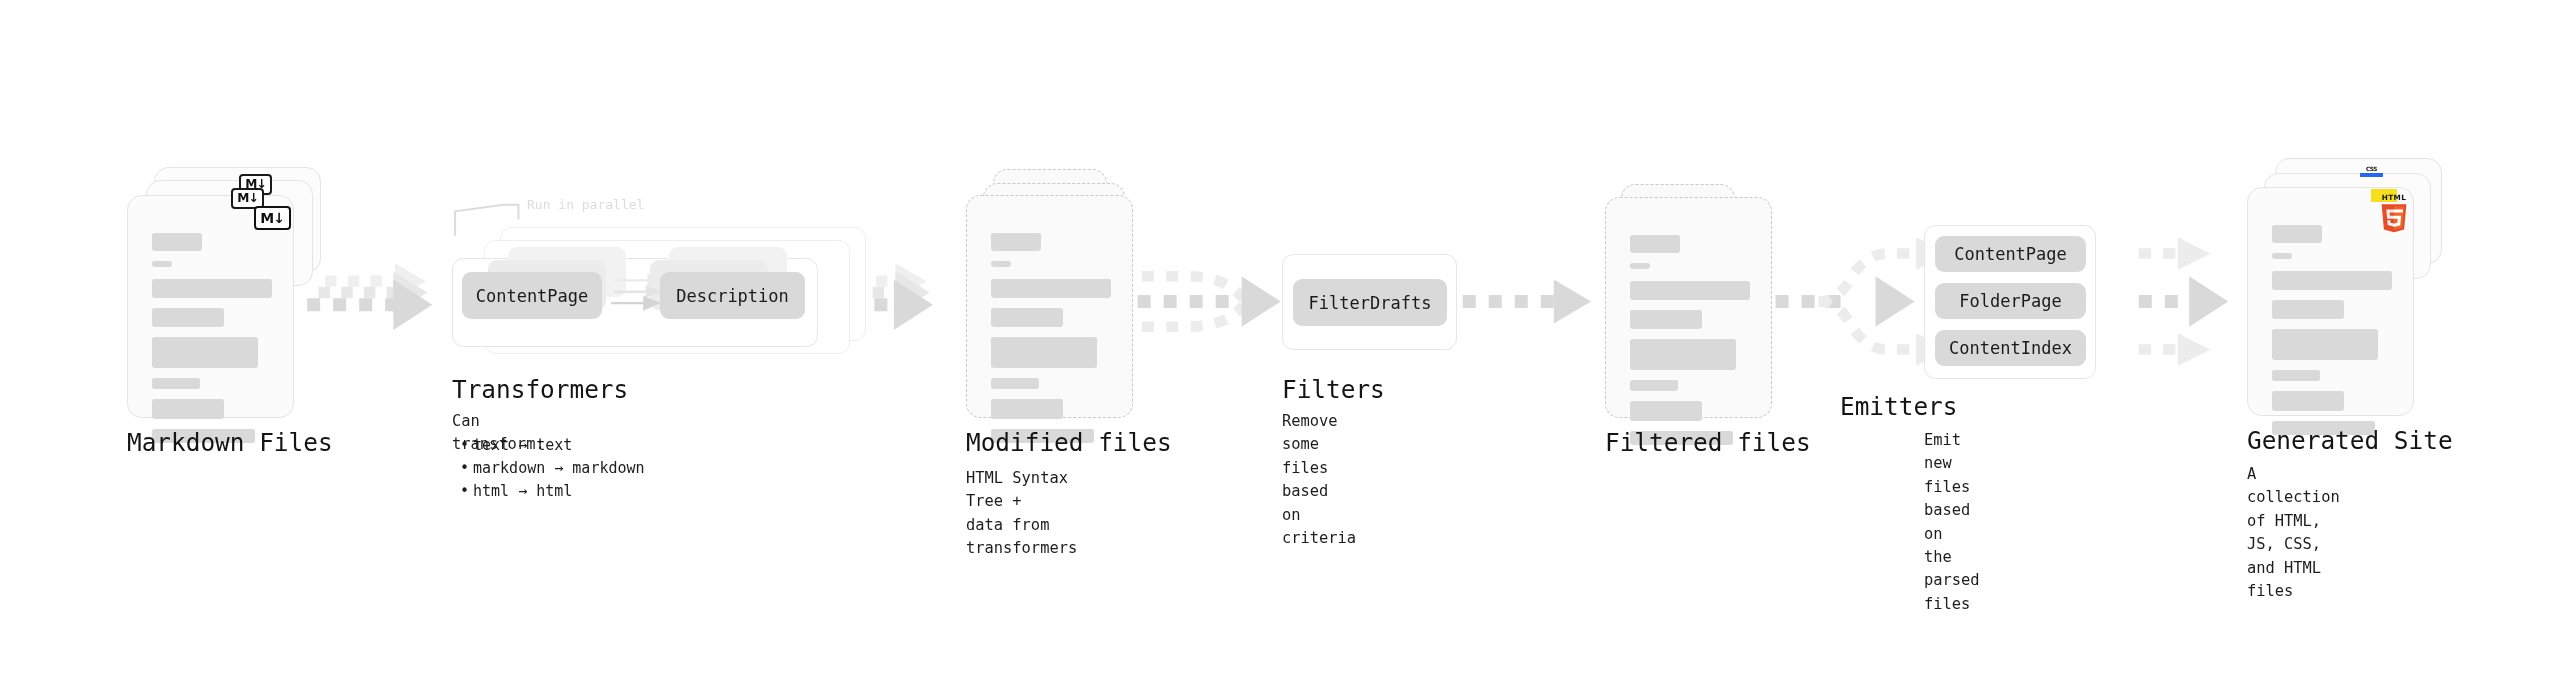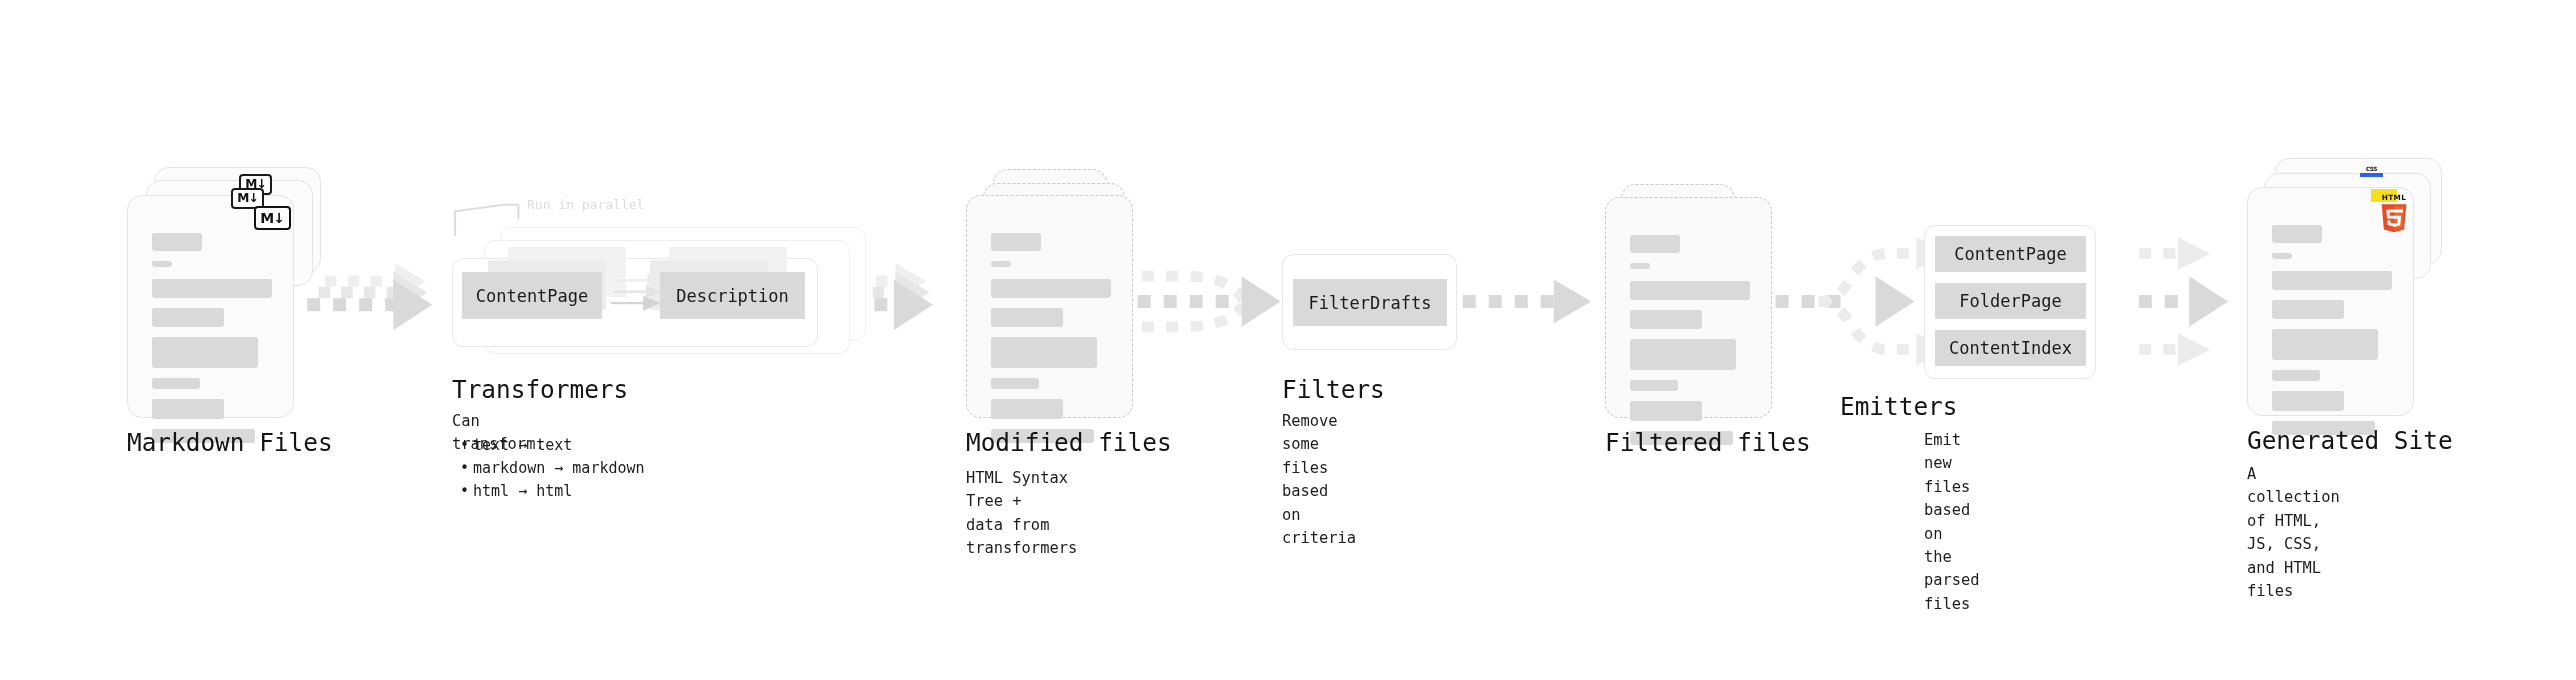--- a/index.html
+++ b/index.html
@@ -49,21 +49,21 @@
   .jsbadge{position:absolute;background:#f7df1e;}
 
   
   .cont{
     position:absolute;box-sizing:border-box;
     background:#ffffff;border:1.6px solid #e6e6e6;border-radius:11.4px;
   }
   .cont.ghost{background:#ffffff;border-color:#efefef;}
   .chip{
     position:absolute;box-sizing:border-box;
-    background:#d9d9d9;border-radius:1px;
+    background:#d9d9d9;border-radius:9px;
     display:flex;align-items:center;justify-content:center;
     font-size:17px;color:#1b1b1b;white-space:nowrap;
     font-family:"DejaVu Sans Mono","Liberation Mono",monospace;
   }
   .chip.ghost{background:#ececec;color:transparent;}
   .chip.ghost2{background:#f2f2f2;color:transparent;}
 
   
   .title{
     position:absolute;white-space:nowrap;

